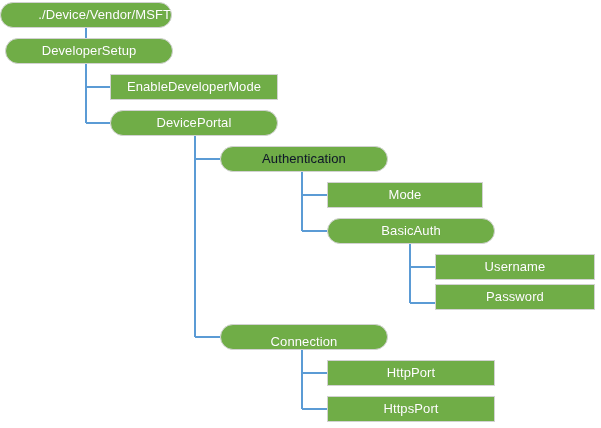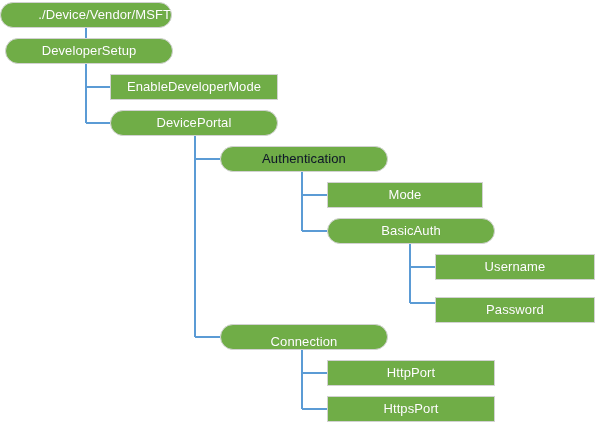--- a/index.html
+++ b/index.html
@@ -102,21 +102,21 @@
       </div>
       <div class="node rect" style="left: 327px; top: 182px; width: 156px; height: 26px; background: rgb(112, 173, 71); border-color: rgb(210, 210, 210); color: rgb(255, 255, 255);">
         <span class="node-label">Mode</span>
       </div>
       <div class="node pill" style="left: 327px; top: 218px; width: 168px; height: 26px; background: rgb(112, 173, 71); border-color: rgb(210, 210, 210); color: rgb(255, 255, 255); border-radius: 13px;">
         <span class="node-label">BasicAuth</span>
       </div>
       <div class="node rect" style="left: 435px; top: 254px; width: 160px; height: 26px; background: rgb(112, 173, 71); border-color: rgb(210, 210, 210); color: rgb(255, 255, 255);">
         <span class="node-label">Username</span>
       </div>
-      <div class="node rect" style="left: 435px; top: 297px; width: 160px; height: 26px; background: rgb(112, 173, 71); border-color: rgb(210, 210, 210); color: rgb(255, 255, 255);">
+      <div class="node rect" style="left: 435px; top: 284px; width: 160px; height: 26px; background: rgb(112, 173, 71); border-color: rgb(210, 210, 210); color: rgb(255, 255, 255);">
         <span class="node-label">Password</span>
       </div>
       <div class="node pill" style="left: 220px; top: 324px; width: 168px; height: 26px; background: rgb(112, 173, 71); border-color: rgb(210, 210, 210); color: rgb(255, 255, 255); border-radius: 13px; align-items: flex-end;">
         <span class="node-label">Connection</span>
       </div>
       <div class="node rect" style="left: 327px; top: 360px; width: 168px; height: 26px; background: rgb(112, 173, 71); border-color: rgb(210, 210, 210); color: rgb(255, 255, 255);">
         <span class="node-label">HttpPort</span>
       </div>
       <div class="node rect" style="left: 327px; top: 396px; width: 168px; height: 26px; background: rgb(112, 173, 71); border-color: rgb(210, 210, 210); color: rgb(255, 255, 255);">
         <span class="node-label">HttpsPort</span>

